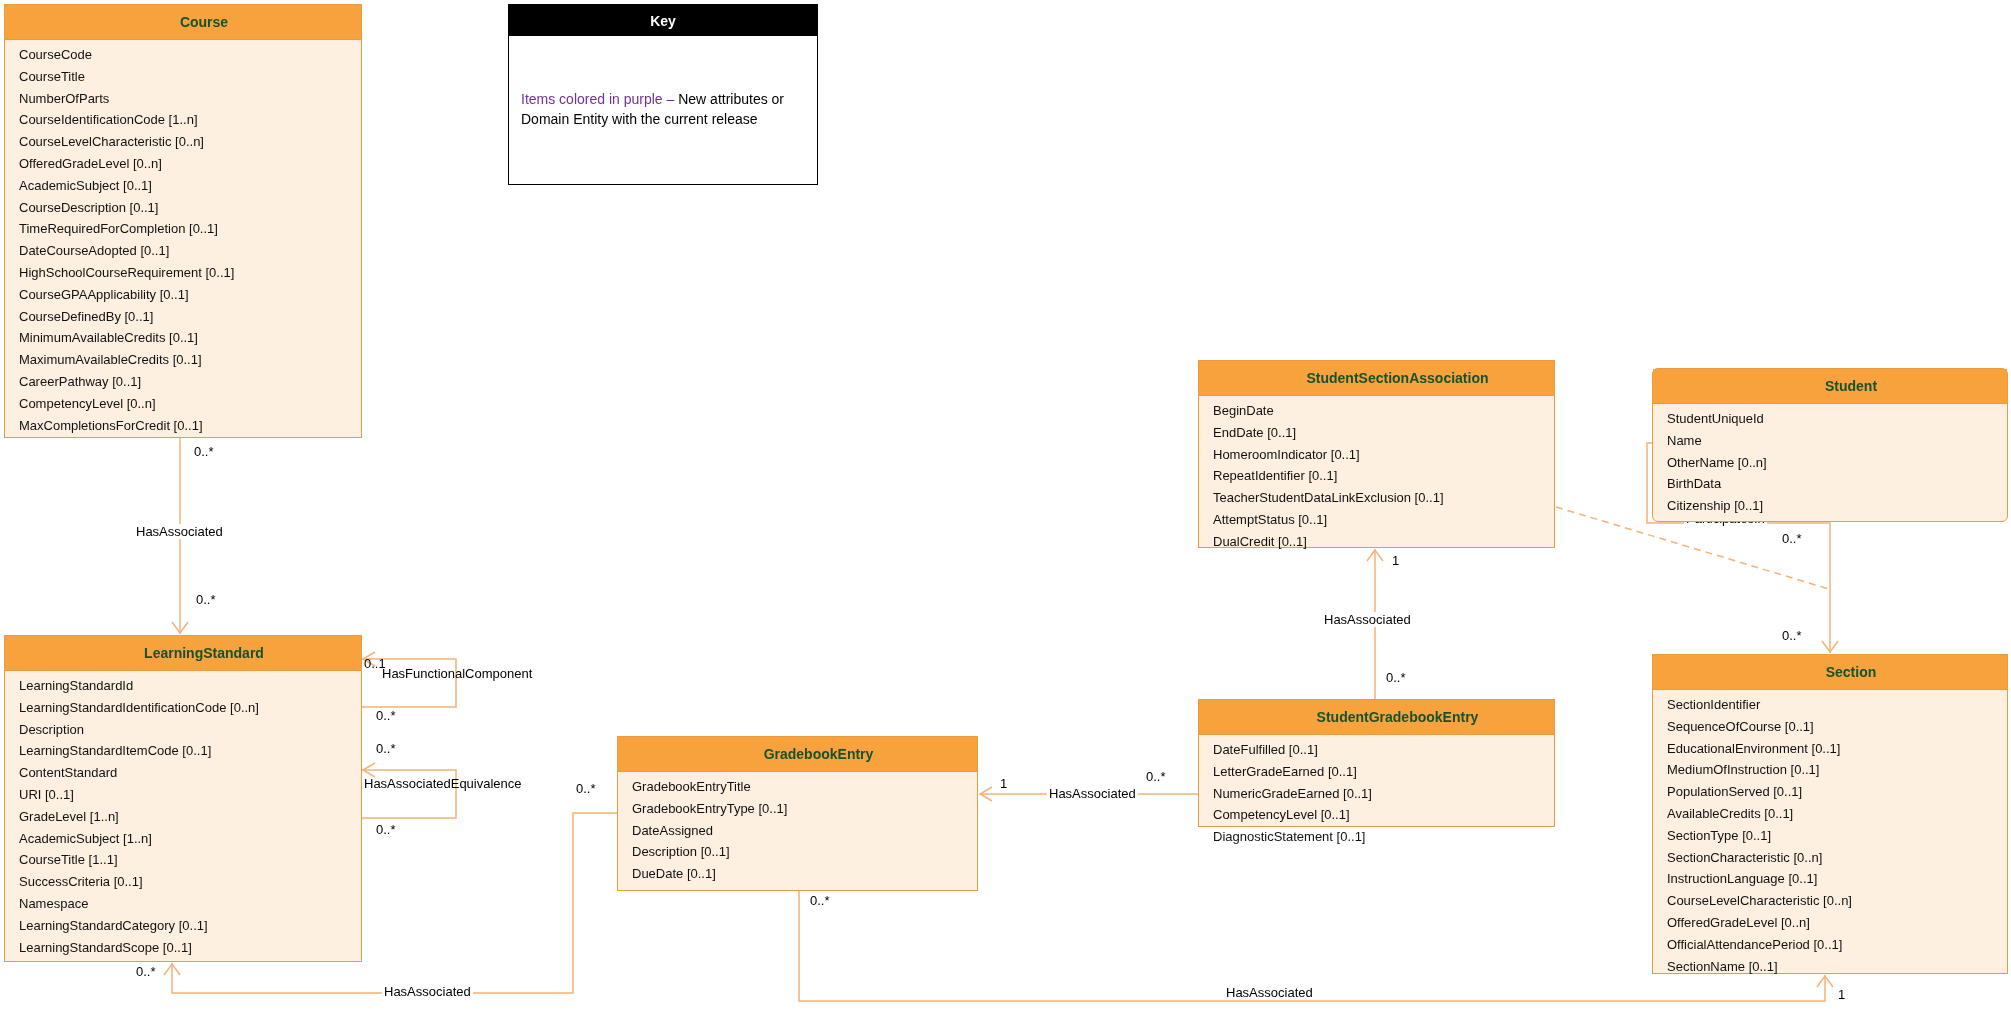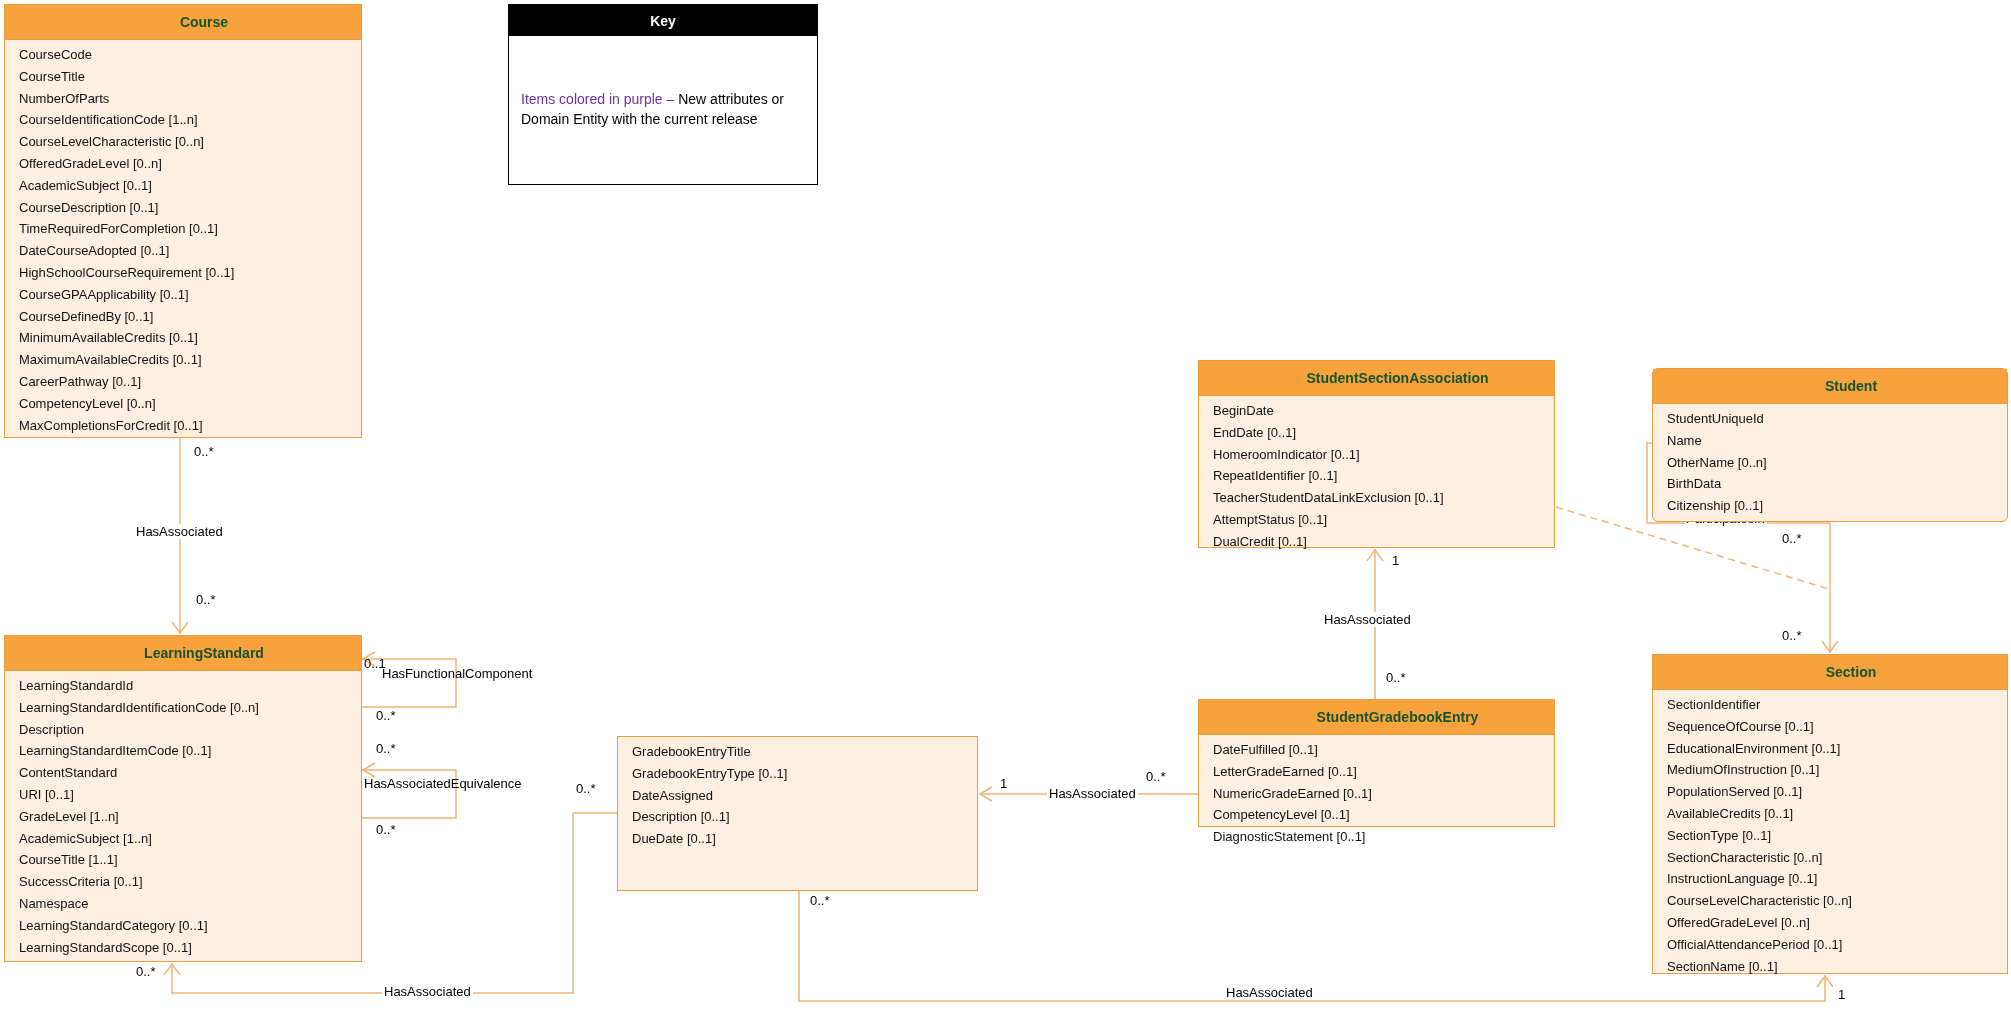--- a/index.html
+++ b/index.html
@@ -169,20 +169,21 @@
     <div class="entity-body">
         <div class="attr-row">DateFulfilled [0..1]</div>
         <div class="attr-row">LetterGradeEarned [0..1]</div>
         <div class="attr-row">NumericGradeEarned [0..1]</div>
         <div class="attr-row">CompetencyLevel [0..1]</div>
         <div class="attr-row">DiagnosticStatement [0..1]</div>
       </div>
   </div>
 
   <div class="entity" id="ent-gbe">
+    <div class="entity-header">GradebookEntry</div>
     <div class="entity-body">
         <div class="attr-row">GradebookEntryTitle</div>
         <div class="attr-row">GradebookEntryType [0..1]</div>
         <div class="attr-row">DateAssigned</div>
         <div class="attr-row">Description [0..1]</div>
         <div class="attr-row">DueDate [0..1]</div>
       </div>
   </div>
 
   <div class="entity" id="ent-ls">

